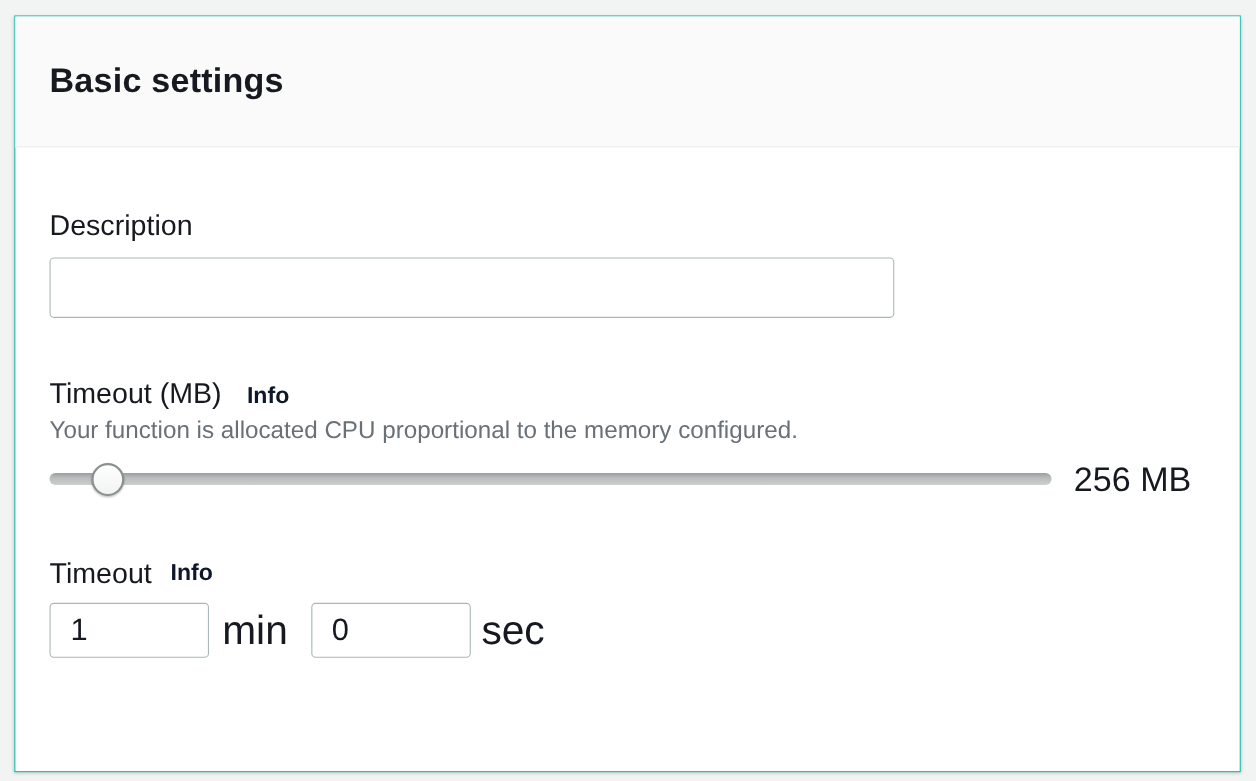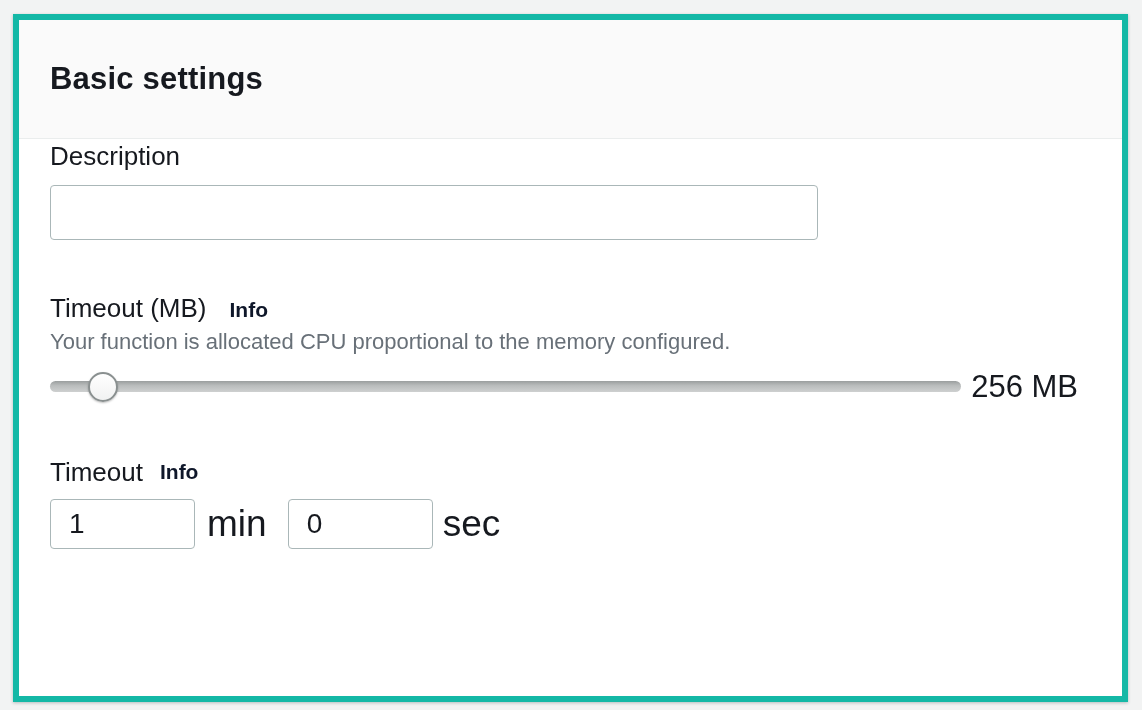--- a/index.html
+++ b/index.html
@@ -8,21 +8,21 @@
     background: #f2f3f3;
     font-family: "Liberation Sans", "DejaVu Sans", sans-serif;
     color: #16191f;
     overflow: hidden;
   }
   .card {
     position: absolute;
     left: 13px; top: 14px;
     width: 1115px; height: 688px;
     background: #ffffff;
-    border: 6px solid #14b8a6;
+    border: 1px solid #14b8a6;
     box-shadow: 0 1px 3px rgba(0,28,36,0.25);
   }
   .card-header {
     height: 119px;
     background: #fafafa;
     border-bottom: 1px solid #eaeded;
     display: flex;
     align-items: center;
     padding: 0 31px;
   }
@@ -46,21 +46,21 @@
   .info-link {
     font-size: 21px;
     font-weight: 700;
     color: #0f172a;
     text-decoration: none;
     cursor: pointer;
   }
   .info-gap-lg { margin-left: 23px; }
   .info-gap-sm { margin-left: 17px; }
 
-  .desc-label-row { }
+  .desc-label-row { margin-top: 54px; }
   .text-input {
     display: block;
     margin-top: 12px;
     width: 768px; height: 55px;
     border: 1px solid #aab7b8;
     border-radius: 4px;
     background: #ffffff;
     font-family: "Liberation Sans", "DejaVu Sans", sans-serif;
     font-size: 26px;
     color: #16191f;

